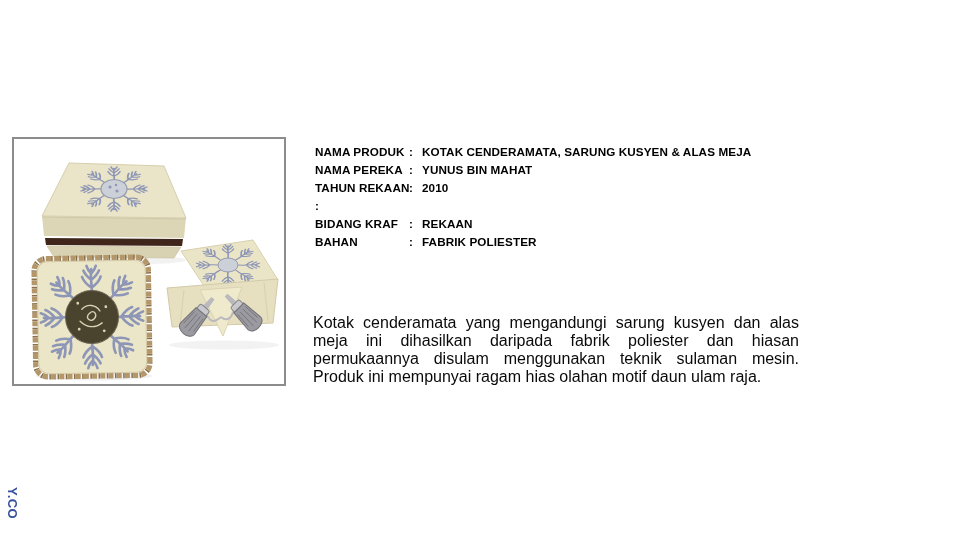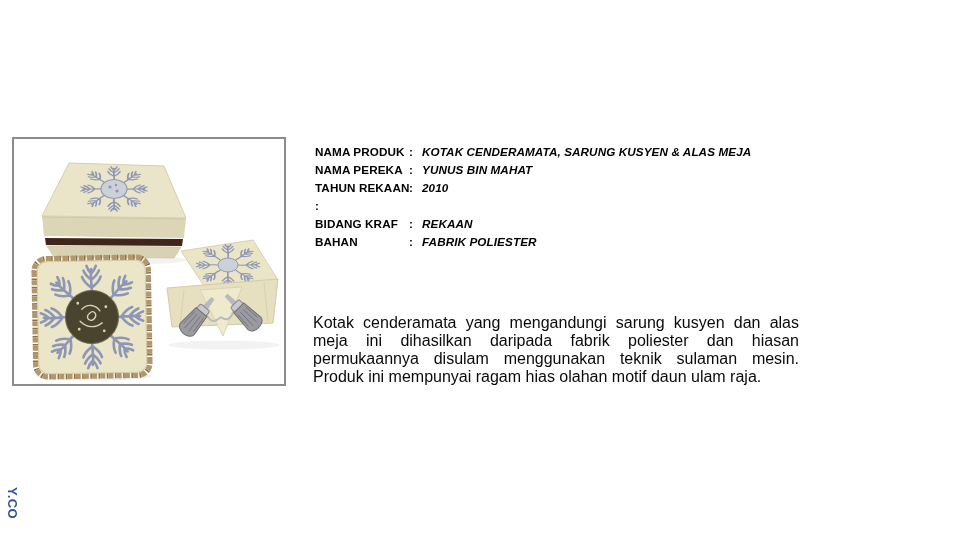--- a/index.html
+++ b/index.html
@@ -41,21 +41,21 @@
     top: 143px;
     font-size: 11.7px;
     font-weight: bold;
     line-height: 18px;
     letter-spacing: 0.1px;
     white-space: nowrap;
   }
   .info-row { display: flex; }
   .info-label { width: 94px; flex: 0 0 94px; }
   .info-sep   { width: 13px; flex: 0 0 13px; }
-  .info-values .val-line { display: block; font-style: italic; }
+  .info-values .val-line { display: block; }
 
   
   .description {
     position: absolute;
     left: 313px;
     top: 314px;
     width: 486px;
     margin: 0;
     font-size: 16px;
     line-height: 18px;

